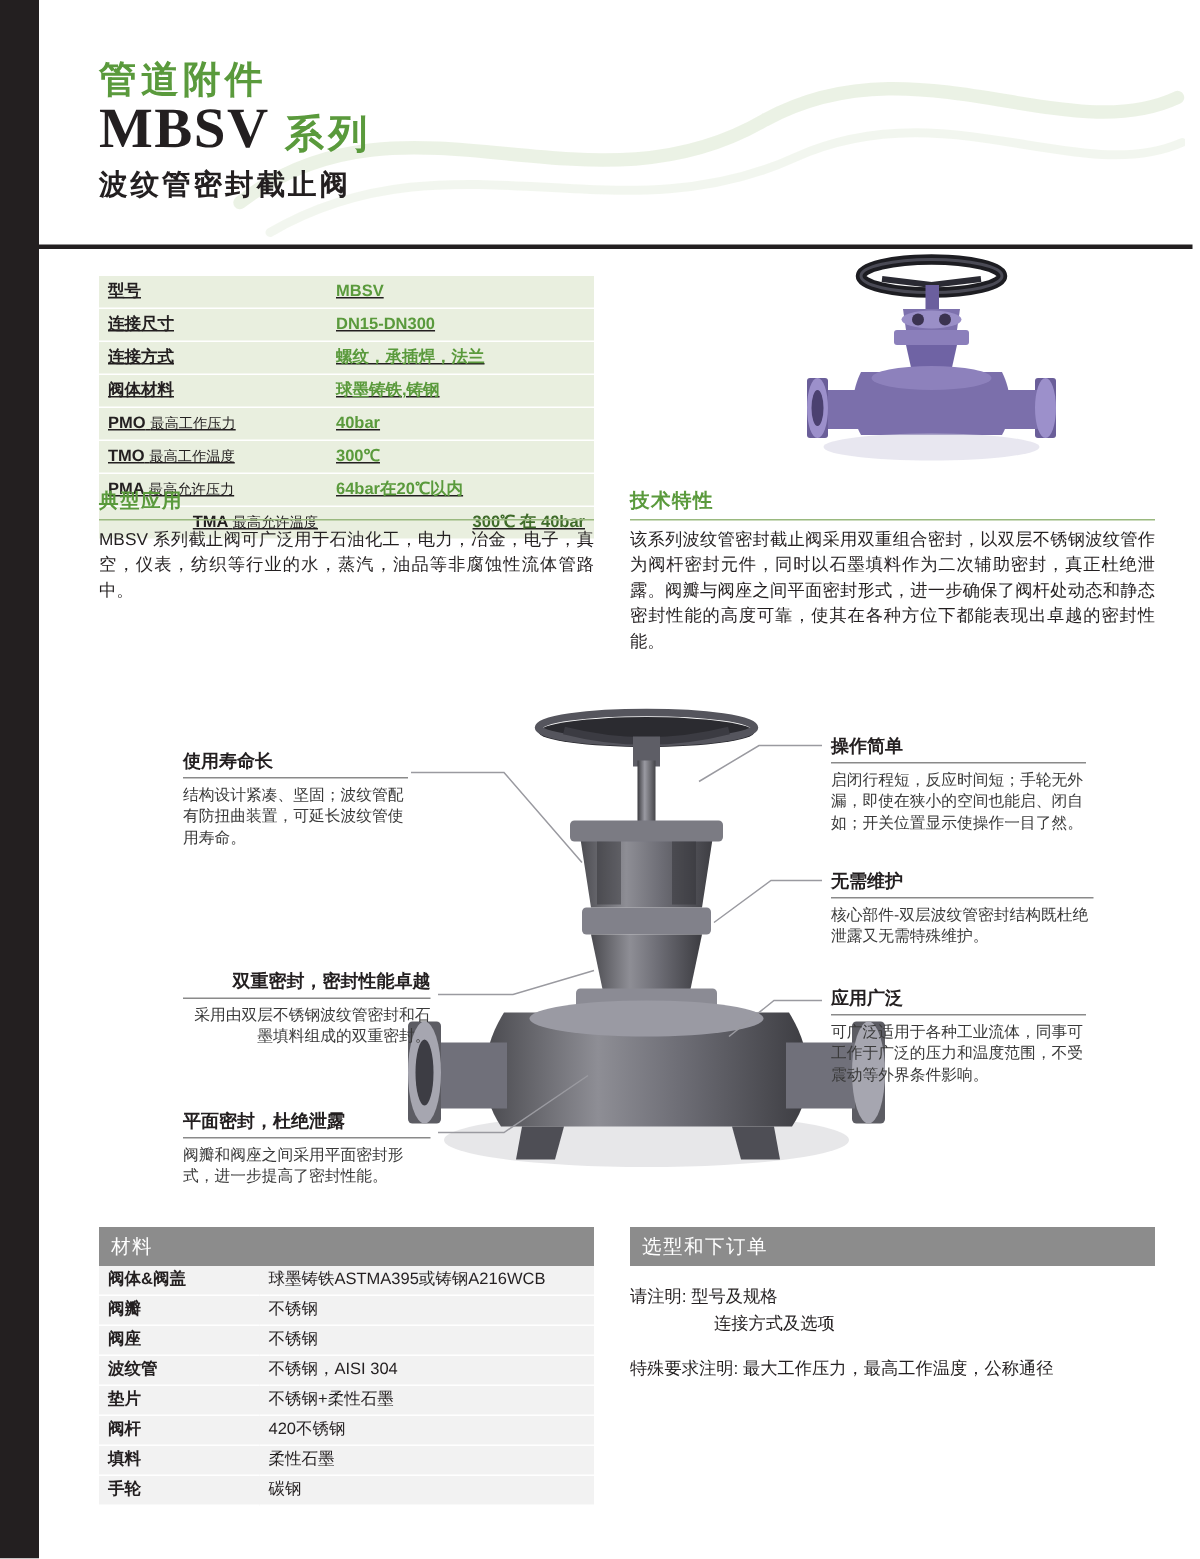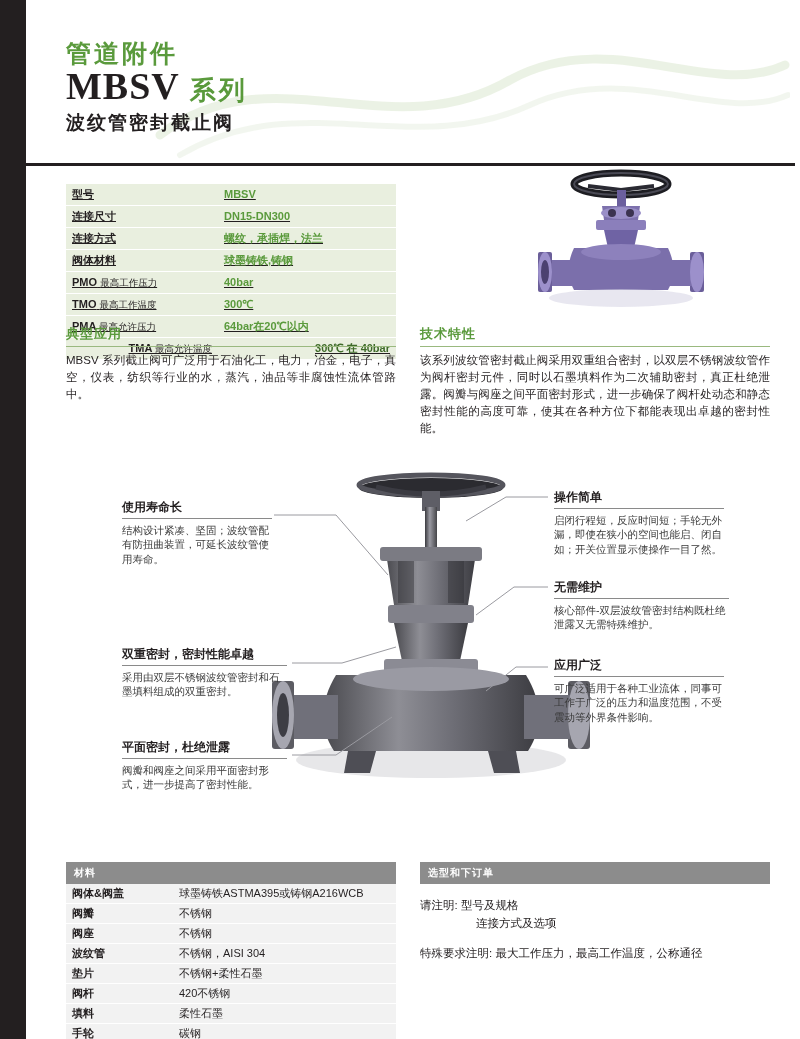--- a/index.html
+++ b/index.html
@@ -167,40 +167,39 @@
     margin-bottom: 3px;
   }
   .callout .c-text { color: #3a3a3a; }
   .callout .c-rule {
     height: 1px;
     background: #8a8a8a;
     margin-bottom: 4px;
     width: 100%;
   }
   #co1 { left: 86px; top: 45px; width: 150px; }
-  #co2 { left: 86px; top: 192px; width: 165px; }
+  #co2 { left: 86px; top: 192px; width: 165px; text-align: right; }
   #co3 { left: 86px; top: 285px; width: 165px; }
   #co4 { left: 518px; top: 35px; width: 170px; }
   #co5 { left: 518px; top: 125px; width: 175px; }
   #co6 { left: 518px; top: 203px; width: 170px; }
 
   
   .mat-block {
     position: absolute;
     left: 66px; top: 818px;
     width: 330px;
   }
   .band {
     background: #8c8c8c;
     color: #ffffff;
-    font-size: 10px;
-    font-weight: bold;
+    font-size: 13px;
+    font-weight: normal;
     padding: 4px 8px;
     letter-spacing: 1px;
-    margin-top: 44px;
   }
   .mat-table {
     width: 100%;
     border-collapse: collapse;
     font-size: 11px;
     background: #f2f2f2;
   }
   .mat-table td {
     padding: 2px 6px;
     border-bottom: 1px solid #ffffff;

